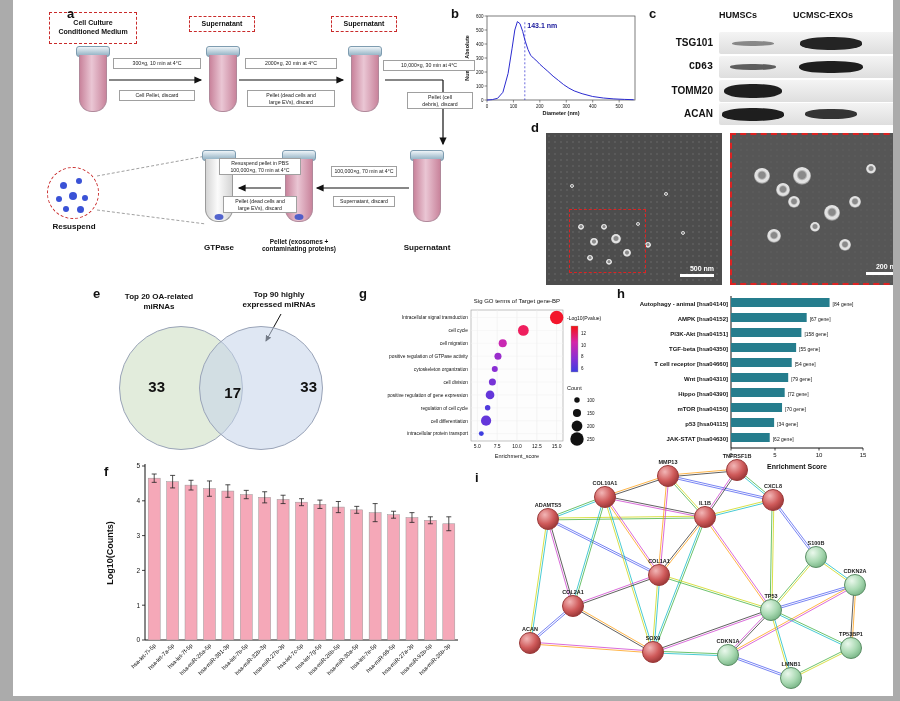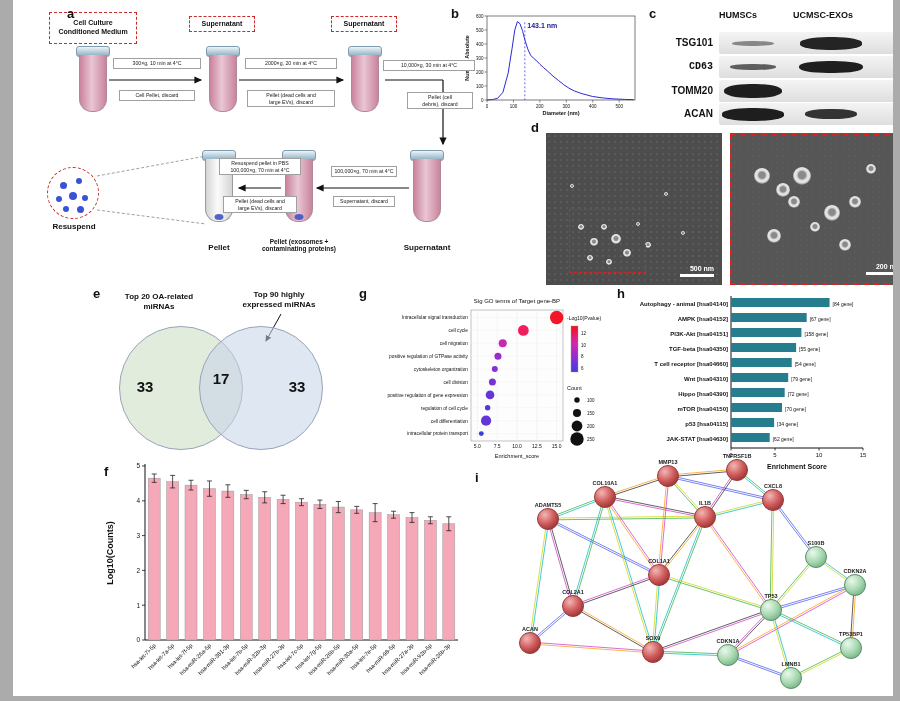--- a/index.html
+++ b/index.html
@@ -31,21 +31,21 @@
 
   
   .tem{position:absolute;background-color:#4d4d4d;background-image:radial-gradient(#5a5a5a 1px,rgba(0,0,0,0) 1.3px);background-size:6px 6px;overflow:hidden}
   .tem-scale-text{position:absolute;right:8px;bottom:13px;color:#fff;font-size:7px;font-weight:bold}
   .tem-scale-bar{position:absolute;right:8px;bottom:8px;width:34px;height:3px;background:#fff}
   .tem-zoom{position:absolute;border:1.5px dashed #d22}
   .vesicle{position:absolute;border-radius:50%;background:radial-gradient(circle at 50% 45%,#8a8a8a 0 26%,#e2e2e2 42% 58%,#6a6a6a 74%,rgba(90,90,90,0) 78%)}
 
   
   .venn-circle{position:absolute;width:124px;height:124px;border-radius:50%;border:1px solid #9aa4b8}
-  .venn-num{position:absolute;font-weight:bold;font-size:15px;text-align:center;width:40px;color:#111}
+  .venn-num{position:absolute;font-weight:bold;font-size:15px;text-align:right;width:40px;color:#111}
   .venn-title{position:absolute;font-weight:bold;font-size:8px;line-height:1.25;text-align:center;white-space:pre-line;color:#111}
 </style>
 </head>
 <body>
 
 <div id="figure">
 
   <div class="panel-letter" style="left:54px;top:6px">a</div>
   <div class="panel-letter" style="left:438px;top:6px">b</div>
   <div class="panel-letter" style="left:636px;top:6px">c</div>
@@ -124,21 +124,21 @@
       <div class="cap"></div>
       <div class="tb"></div>
       <div class="pellet"></div>
     </div>
   <div class="tube pink" style="left:400px;top:150px;height:72px">
       <div class="cap"></div>
       <div class="tb"></div>
     </div>
 
   <div class="flow-label" style="left:26px;top:222px;width:70px;font-size:8px">Resuspend</div>
-  <div class="flow-label" style="left:178px;top:243px;width:56px;font-size:8px">Pellet</div>
+  <div class="flow-label" style="left:178px;top:243px;width:56px;font-size:8px">GTPase</div>
   <div class="flow-label" style="left:240px;top:238px;width:92px;font-size:6.5px">Pellet (exosomes +
 contaminating proteins)</div>
   <div class="flow-label" style="left:382px;top:243px;width:64px;font-size:8px">Supernatant</div>
 
   <svg id="svg-b" width="182" height="112" style="left:448px;top:8px">
       <rect x="26" y="8" width="148" height="84" fill="#fff" stroke="#444" stroke-width="0.7"></rect>
       <line x1="26" y1="92" x2="26" y2="94.5" stroke="#444" stroke-width="0.6"></line>
       <text x="26" y="100" font-size="4.5" fill="#111" text-anchor="middle">0</text>
       <line x1="52.42857142857143" y1="92" x2="52.42857142857143" y2="94.5" stroke="#444" stroke-width="0.6"></line>
       <text x="52.42857142857143" y="100" font-size="4.5" fill="#111" text-anchor="middle">100</text>
@@ -209,21 +209,21 @@
   <div class="venn-title" style="left:96px;top:292px;width:100px">Top 20 OA-related
 miRNAs</div>
   <div class="venn-title" style="left:216px;top:290px;width:100px">Top 90 highly
 expressed miRNAs</div>
   <svg width="40" height="36" style="left:240px;top:312px">
     <line x1="28" y1="2" x2="13" y2="29" stroke="#111" stroke-width="1" marker-end="url(#arr)"></line>
   </svg>
   <div class="venn-circle" style="left:106px;top:326px;background:rgba(206,224,196,0.6)"></div>
   <div class="venn-circle" style="left:186px;top:326px;background:rgba(197,211,233,0.55)"></div>
   <div class="venn-num" style="left:112px;top:378px">33</div>
-  <div class="venn-num" style="left:188px;top:370px">17</div>
+  <div class="venn-num" style="left:188px;top:384px">17</div>
   <div class="venn-num" style="left:264px;top:378px">33</div>
 
   <svg id="svg-f" width="365" height="248" style="left:88px;top:452px">
       <line x1="44" y1="12" x2="44" y2="188" stroke="#111" stroke-width="1"></line>
       <line x1="44" y1="188" x2="357" y2="188" stroke="#111" stroke-width="1"></line>
       <line x1="41" y1="188" x2="44" y2="188" stroke="#111" stroke-width="0.8"></line>
       <text x="39" y="190.3" font-size="6.5" fill="#111" text-anchor="end">0</text>
       <line x1="41" y1="153.20000000000002" x2="44" y2="153.20000000000002" stroke="#111" stroke-width="0.8"></line>
       <text x="39" y="155.50000000000003" font-size="6.5" fill="#111" text-anchor="end">1</text>
       <line x1="41" y1="118.39999999999999" x2="44" y2="118.39999999999999" stroke="#111" stroke-width="0.8"></line>

